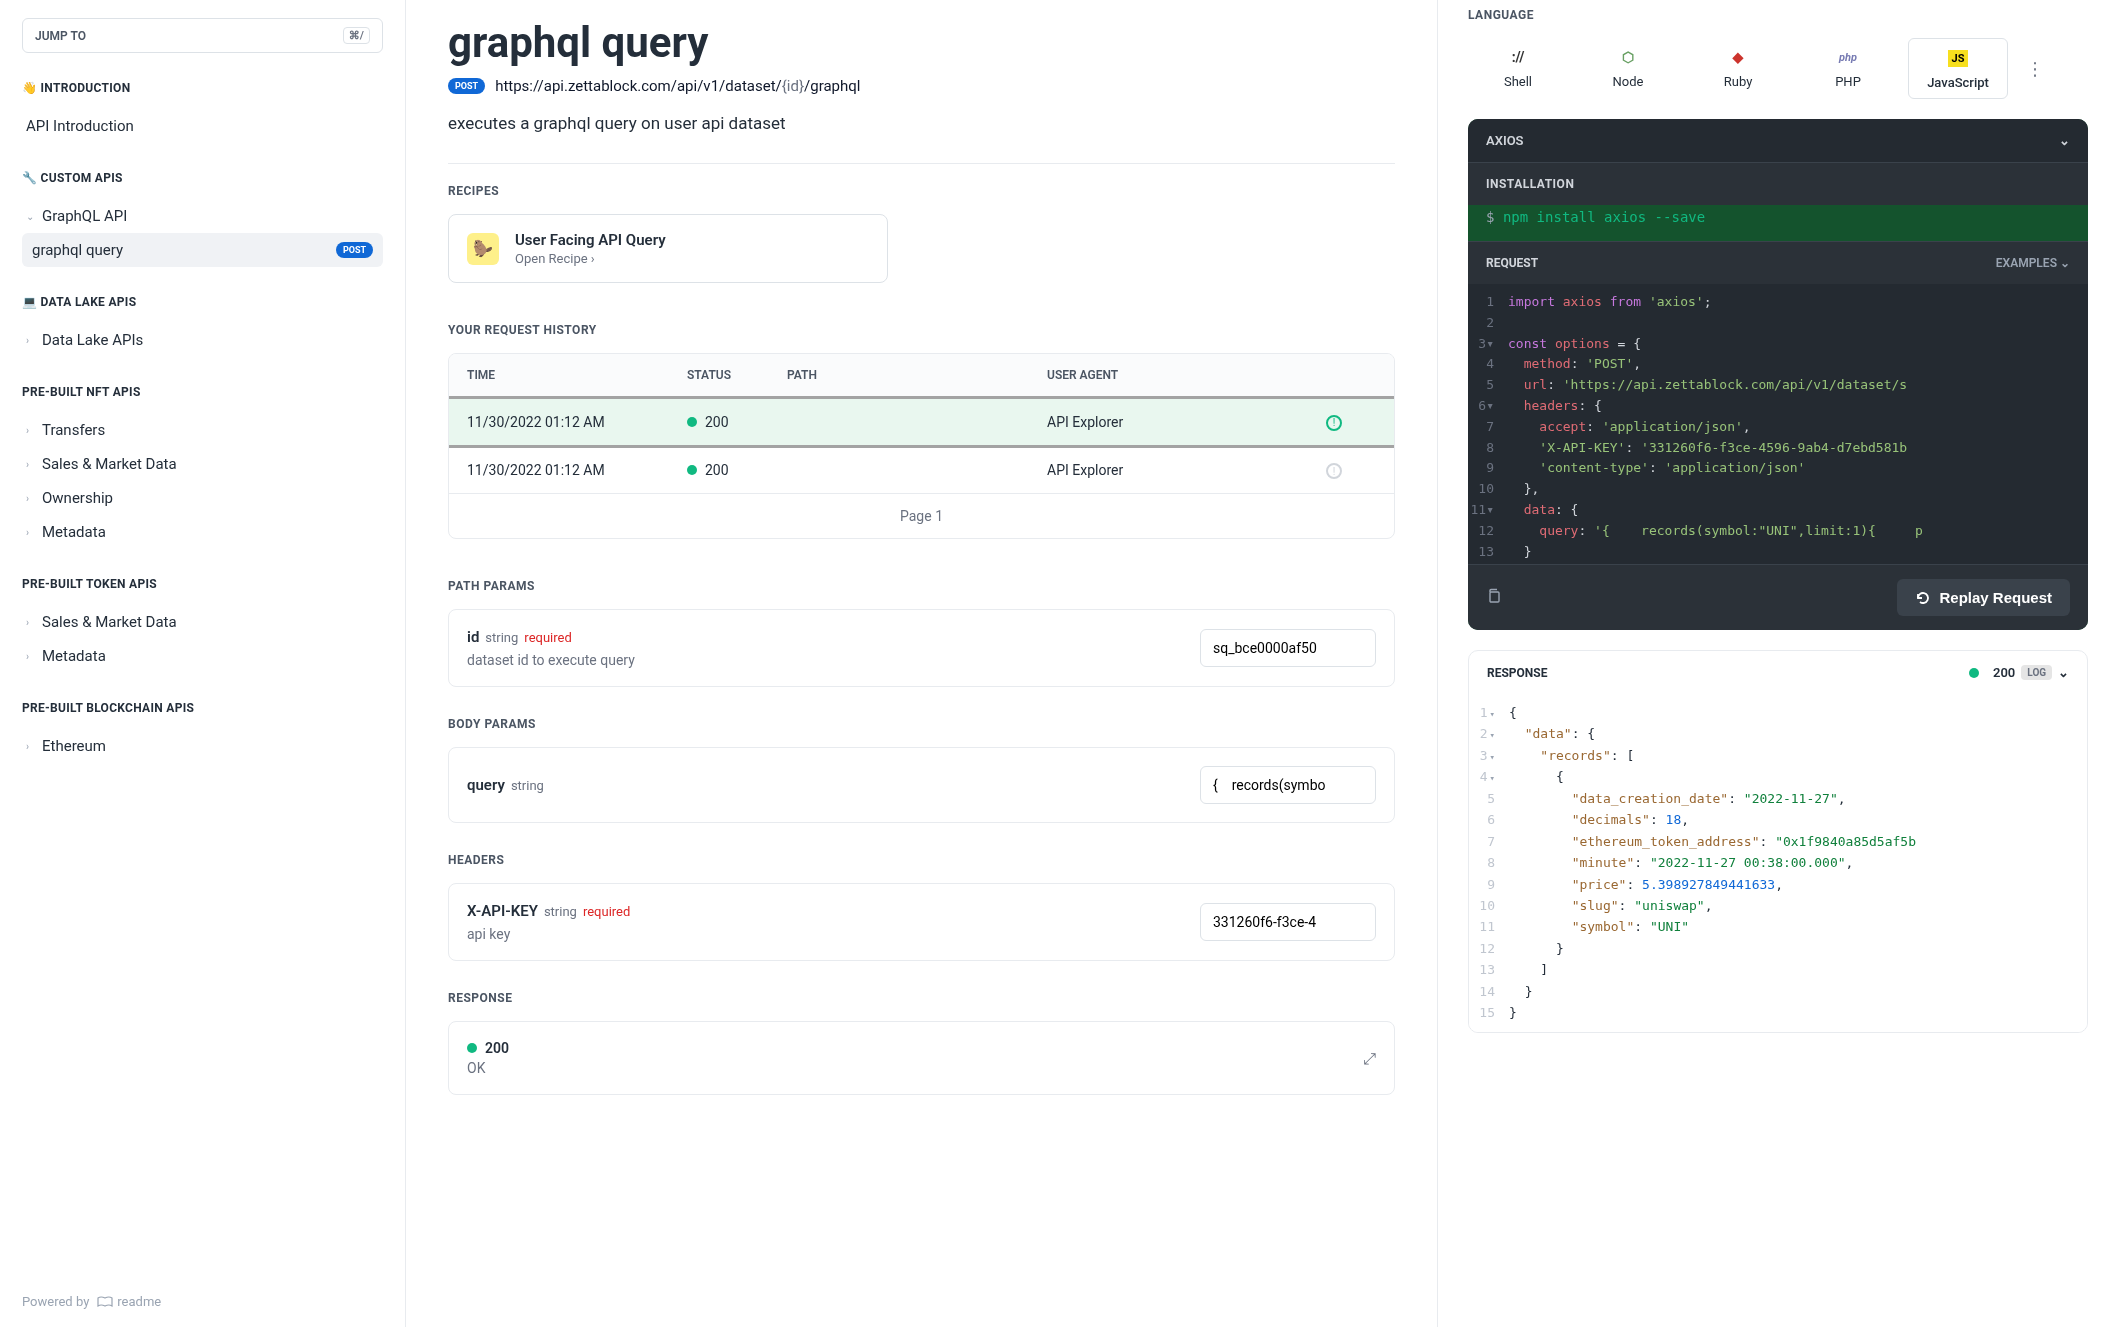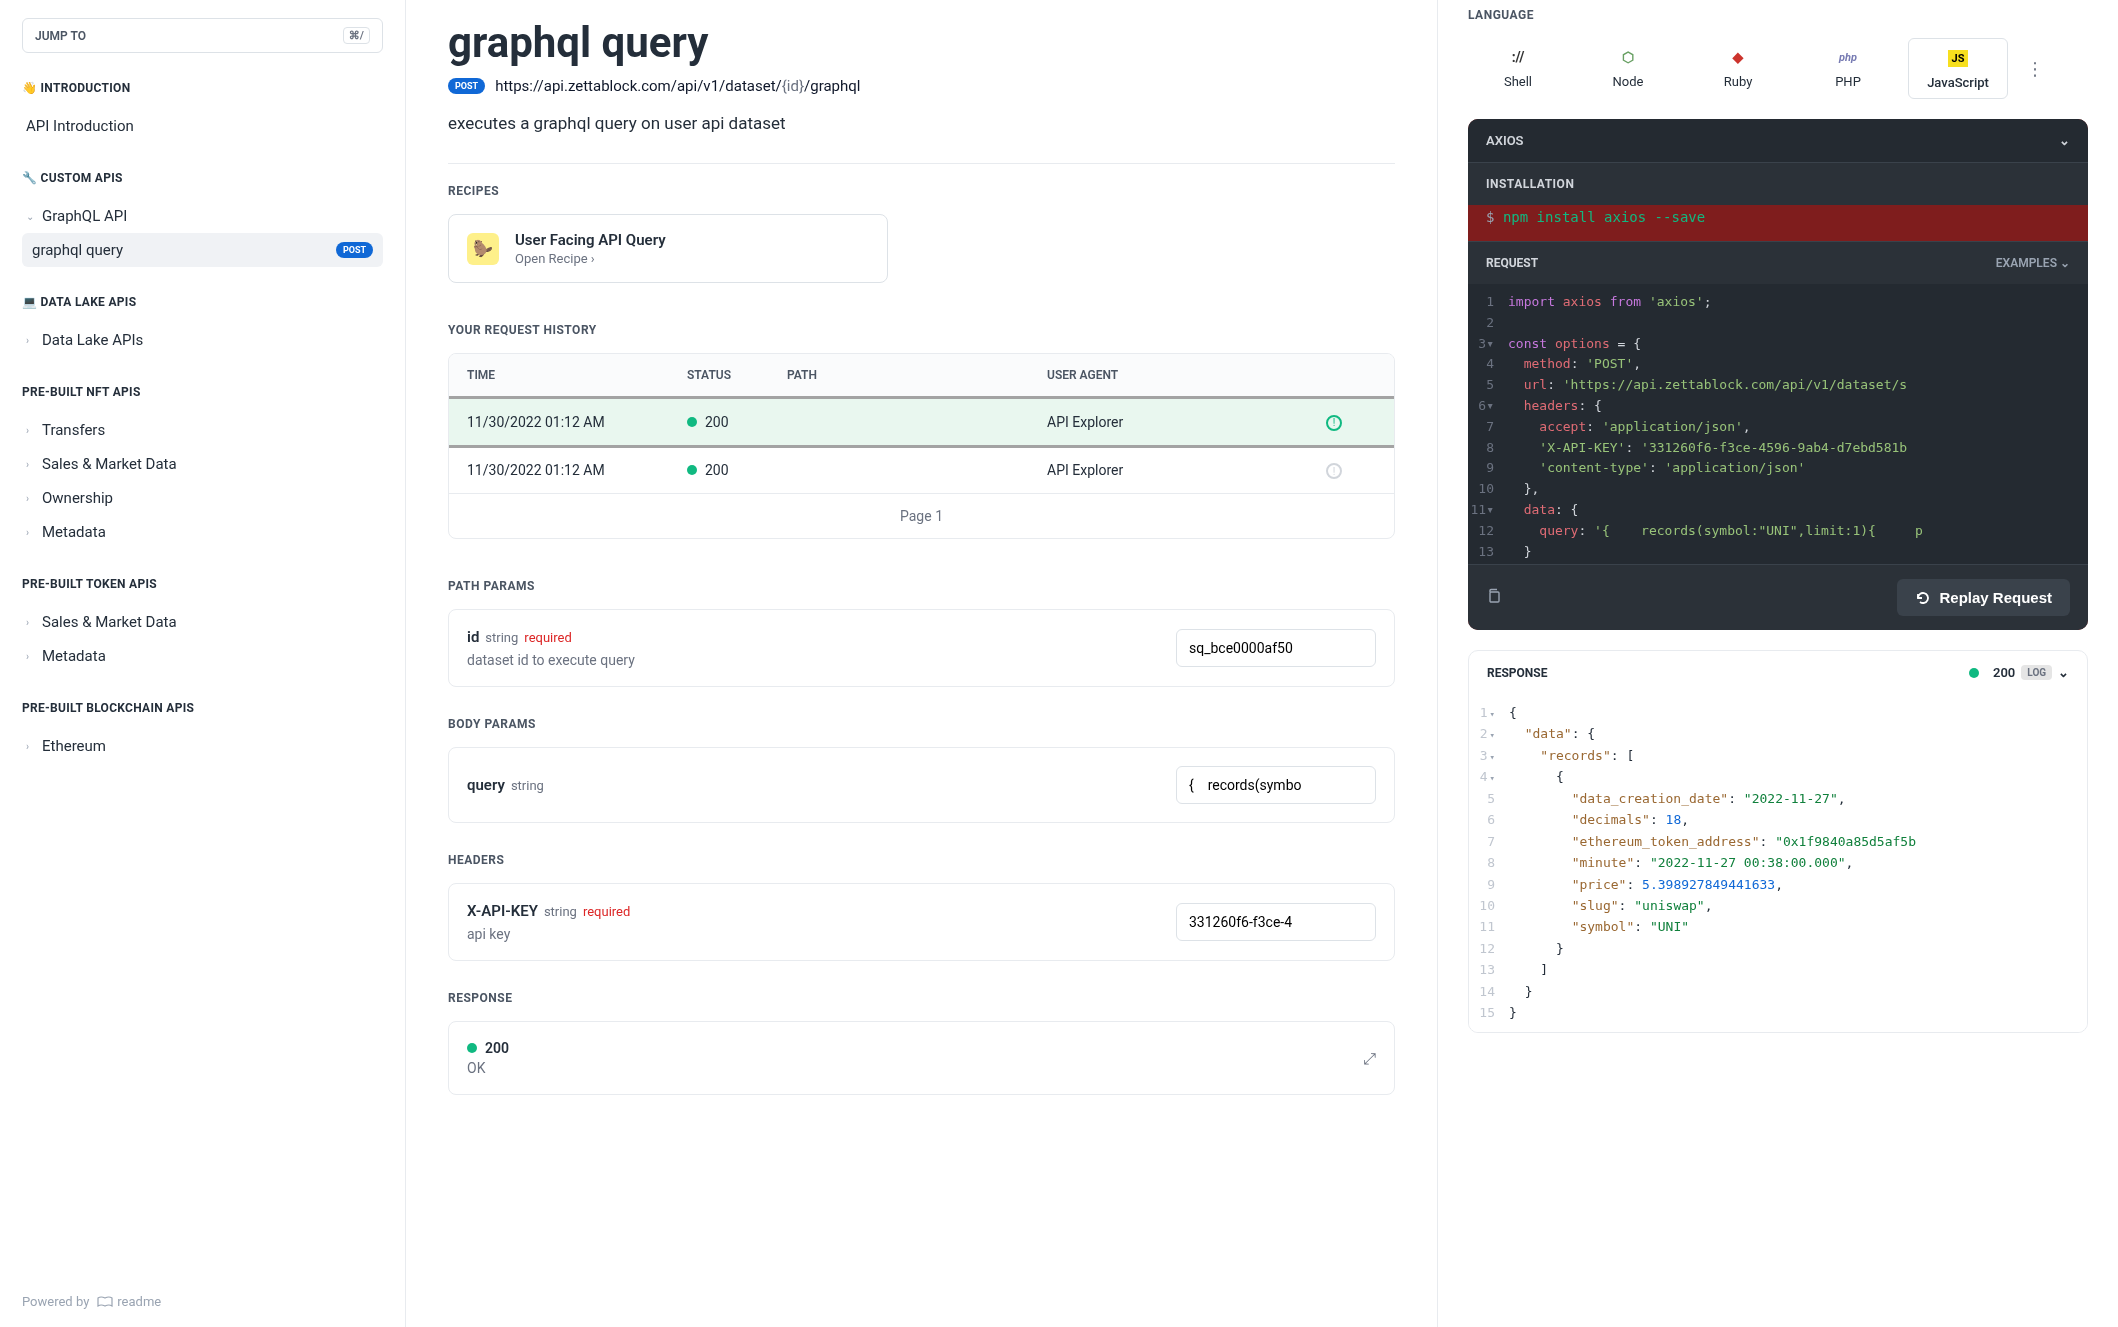--- a/index.html
+++ b/index.html
@@ -39,36 +39,36 @@
 .table-foot { text-align: center; padding: 14px; border-top: 1px solid #e8ebef; font-size: 14px; color: #6b7280; }
 .status-dot { display: inline-block; width: 10px; height: 10px; border-radius: 50%; background: #10b981; margin-right: 8px; }
 .row-icon { width: 16px; height: 16px; border: 2px solid #10b981; border-radius: 50%; display: inline-flex; align-items: center; justify-content: center; font-size: 10px; color: #10b981; }
 .row-icon.muted { border-color: #d1d5db; color: #d1d5db; }
 
 .param-box { border: 1px solid #e8ebef; border-radius: 8px; padding: 18px; display: flex; align-items: center; justify-content: space-between; margin-bottom: 30px; }
 .param-info .pname { font-weight: 600; font-size: 15px; display: inline; }
 .param-info .ptype { color: #6b7280; font-size: 13px; margin-left: 6px; }
 .param-info .preq { color: #dc2626; font-size: 13px; margin-left: 6px; }
 .param-info .pdesc { color: #6b7280; font-size: 14px; margin-top: 6px; }
-.param-input { border: 1px solid #dde2e7; border-radius: 6px; padding: 10px 12px; font-size: 14px; width: 200px; font-family: inherit; }
+.param-input { border: 1px solid #dde2e7; border-radius: 6px; padding: 10px 12px; font-size: 14px; width: 176px; font-family: inherit; }
 
 .response-box { border: 1px solid #e8ebef; border-radius: 8px; padding: 18px; display: flex; align-items: center; justify-content: space-between; }
 .response-box .code { font-weight: 600; }
 .response-box .ok { color: #6b7280; font-size: 14px; margin-top: 4px; }
 .expand-icon { color: #6b7280; font-size: 16px; cursor: pointer; }
 
 .right { width: 680px; padding: 0 30px 30px 30px; }
 .lang-label { font-size: 12px; font-weight: 700; letter-spacing: 0.5px; color: #4b5563; margin: 8px 0 16px; }
 .lang-tabs { display: flex; gap: 10px; align-items: center; margin-bottom: 20px; }
 .lang-tab { flex: none; width: 100px; text-align: center; padding: 8px 4px; border-radius: 6px; cursor: pointer; font-size: 13px; }
 .lang-tab.active { border: 1px solid #dde2e7; font-weight: 500; }
 .lang-icon { height: 22px; display: flex; align-items: center; justify-content: center; margin-bottom: 6px; font-size: 14px; font-weight: 700; }
 .lang-more { font-size: 18px; color: #6b7280; cursor: pointer; padding: 0 8px; }
 
-.code-panel { background: #7f1d1d; border-radius: 10px; overflow: hidden; color: #d1d5db; margin-bottom: 20px; }
+.code-panel { background: #14532d; border-radius: 10px; overflow: hidden; color: #d1d5db; margin-bottom: 20px; }
 .code-header-row { display: flex; justify-content: space-between; align-items: center; padding: 14px 18px; font-size: 13px; font-weight: 600; background: #242a31; border-bottom: 1px solid #3a424b; }
 .code-sub { padding: 14px 18px; font-size: 12px; font-weight: 700; letter-spacing: 0.5px; background: #2b3138; }
 .code-install { padding: 4px 18px 16px; font-family: "SF Mono", Menlo, monospace; font-size: 14px; border-bottom: 1px solid #3a424b; }
 .code-install .prompt { color: #9aa4b2; }
 .code-install .cmd { color: #10b981; }
 .code-req-head { display: flex; justify-content: space-between; padding: 14px 18px; font-size: 12px; font-weight: 700; background: #2b3138; }
 .examples { font-size: 12px; font-weight: 600; color: #9aa4b2; cursor: pointer; }
 .code-block { font-family: "SF Mono", Menlo, monospace; font-size: 13px; line-height: 1.6; padding: 8px 0; background: #242a31; max-height: 280px; overflow: auto; position: relative; }
 .code-line { display: flex; }
 .ln { width: 40px; text-align: right; color: #6b7280; padding-right: 14px; user-select: none; flex-shrink: 0; }

